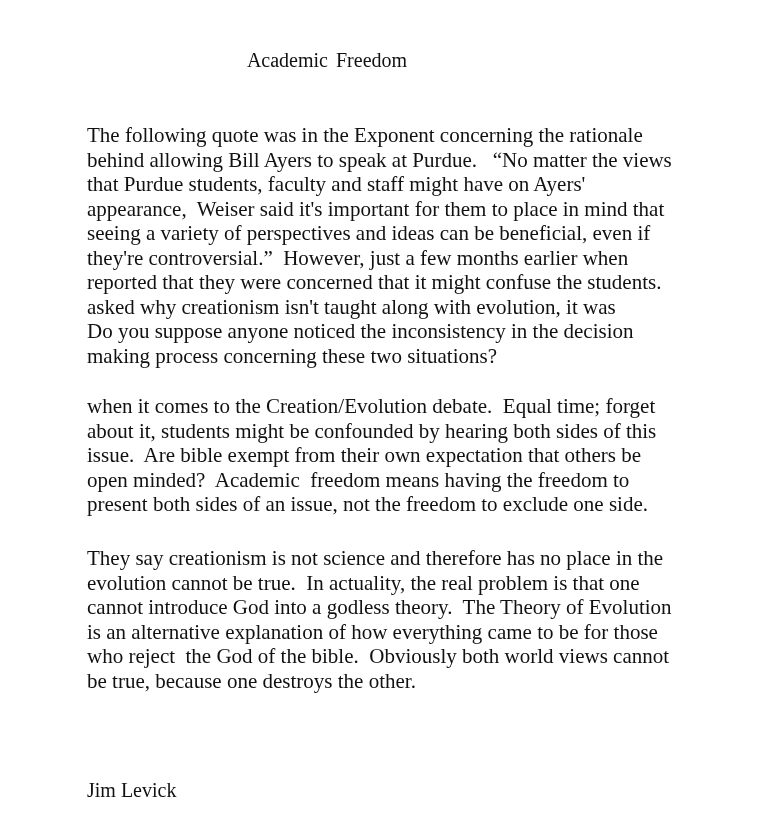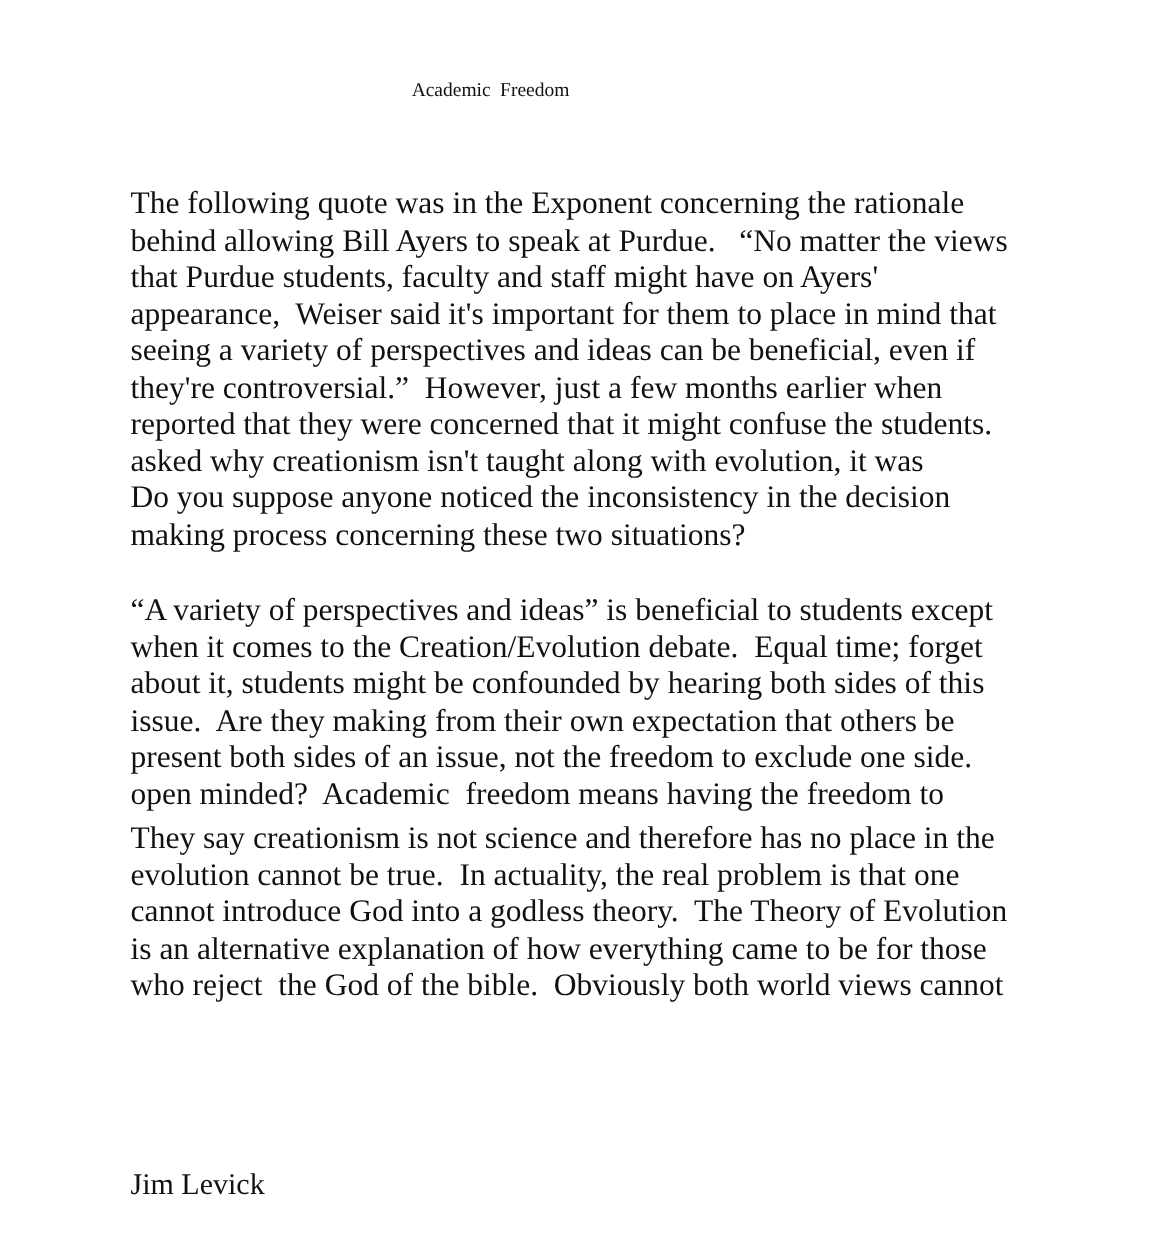--- a/index.html
+++ b/index.html
@@ -14,21 +14,21 @@
       overflow: hidden;
       font-family: "Liberation Serif", "DejaVu Serif", serif;
       color: #111111;
     }
     .title {
       position: absolute;
       top: 48px;
       left: 0;
       width: 654px;
       text-align: center;
-      font-size: 13px;
+      font-size: 20px;
       line-height: 24px;
       word-spacing: 3px;
     }
     .body-text {
       position: absolute;
       left: 87px;
       width: 600px;
       font-size: 21px;
       line-height: 24.5px;
     }
@@ -60,30 +60,30 @@
     <span class="line">appearance,  Weiser said it's important for them to place in mind that</span>
     <span class="line">seeing a variety of perspectives and ideas can be beneficial, even if</span>
     <span class="line">they're controversial.”  However, just a few months earlier when</span>
     <span class="line">reported that they were concerned that it might confuse the students.</span>
     <span class="line">asked why creationism isn't taught along with evolution, it was</span>
     <span class="line">Do you suppose anyone noticed the inconsistency in the decision</span>
     <span class="line">making process concerning these two situations?</span>
   </div>
 
   <div class="body-text" id="para2">
-    <span class="line">“A variety of perspectives and ideas” is beneficial to students except</span>
     <span class="line">when it comes to the Creation/Evolution debate.  Equal time; forget</span>
     <span class="line">about it, students might be confounded by hearing both sides of this</span>
-    <span class="line">issue.  Are they making from their own expectation that others be</span>
+    <span class="line">issue.  Are bible exempt from their own expectation that others be</span>
+    <span class="line">open minded?  Academic  freedom means having the freedom to</span>
     <span class="line">present both sides of an issue, not the freedom to exclude one side.</span>
-    <span class="line">open minded?  Academic  freedom means having the freedom to</span>
   </div>
 
   <div class="body-text" id="para3">
     <span class="line">They say creationism is not science and therefore has no place in the</span>
     <span class="line">evolution cannot be true.  In actuality, the real problem is that one</span>
     <span class="line">cannot introduce God into a godless theory.  The Theory of Evolution</span>
     <span class="line">is an alternative explanation of how everything came to be for those</span>
     <span class="line">who reject  the God of the bible.  Obviously both world views cannot</span>
+    <span class="line">be true, because one destroys the other.</span>
   </div>
 
   <div class="signature">Jim Levick</div>
 </div>
 
 </body></html>

